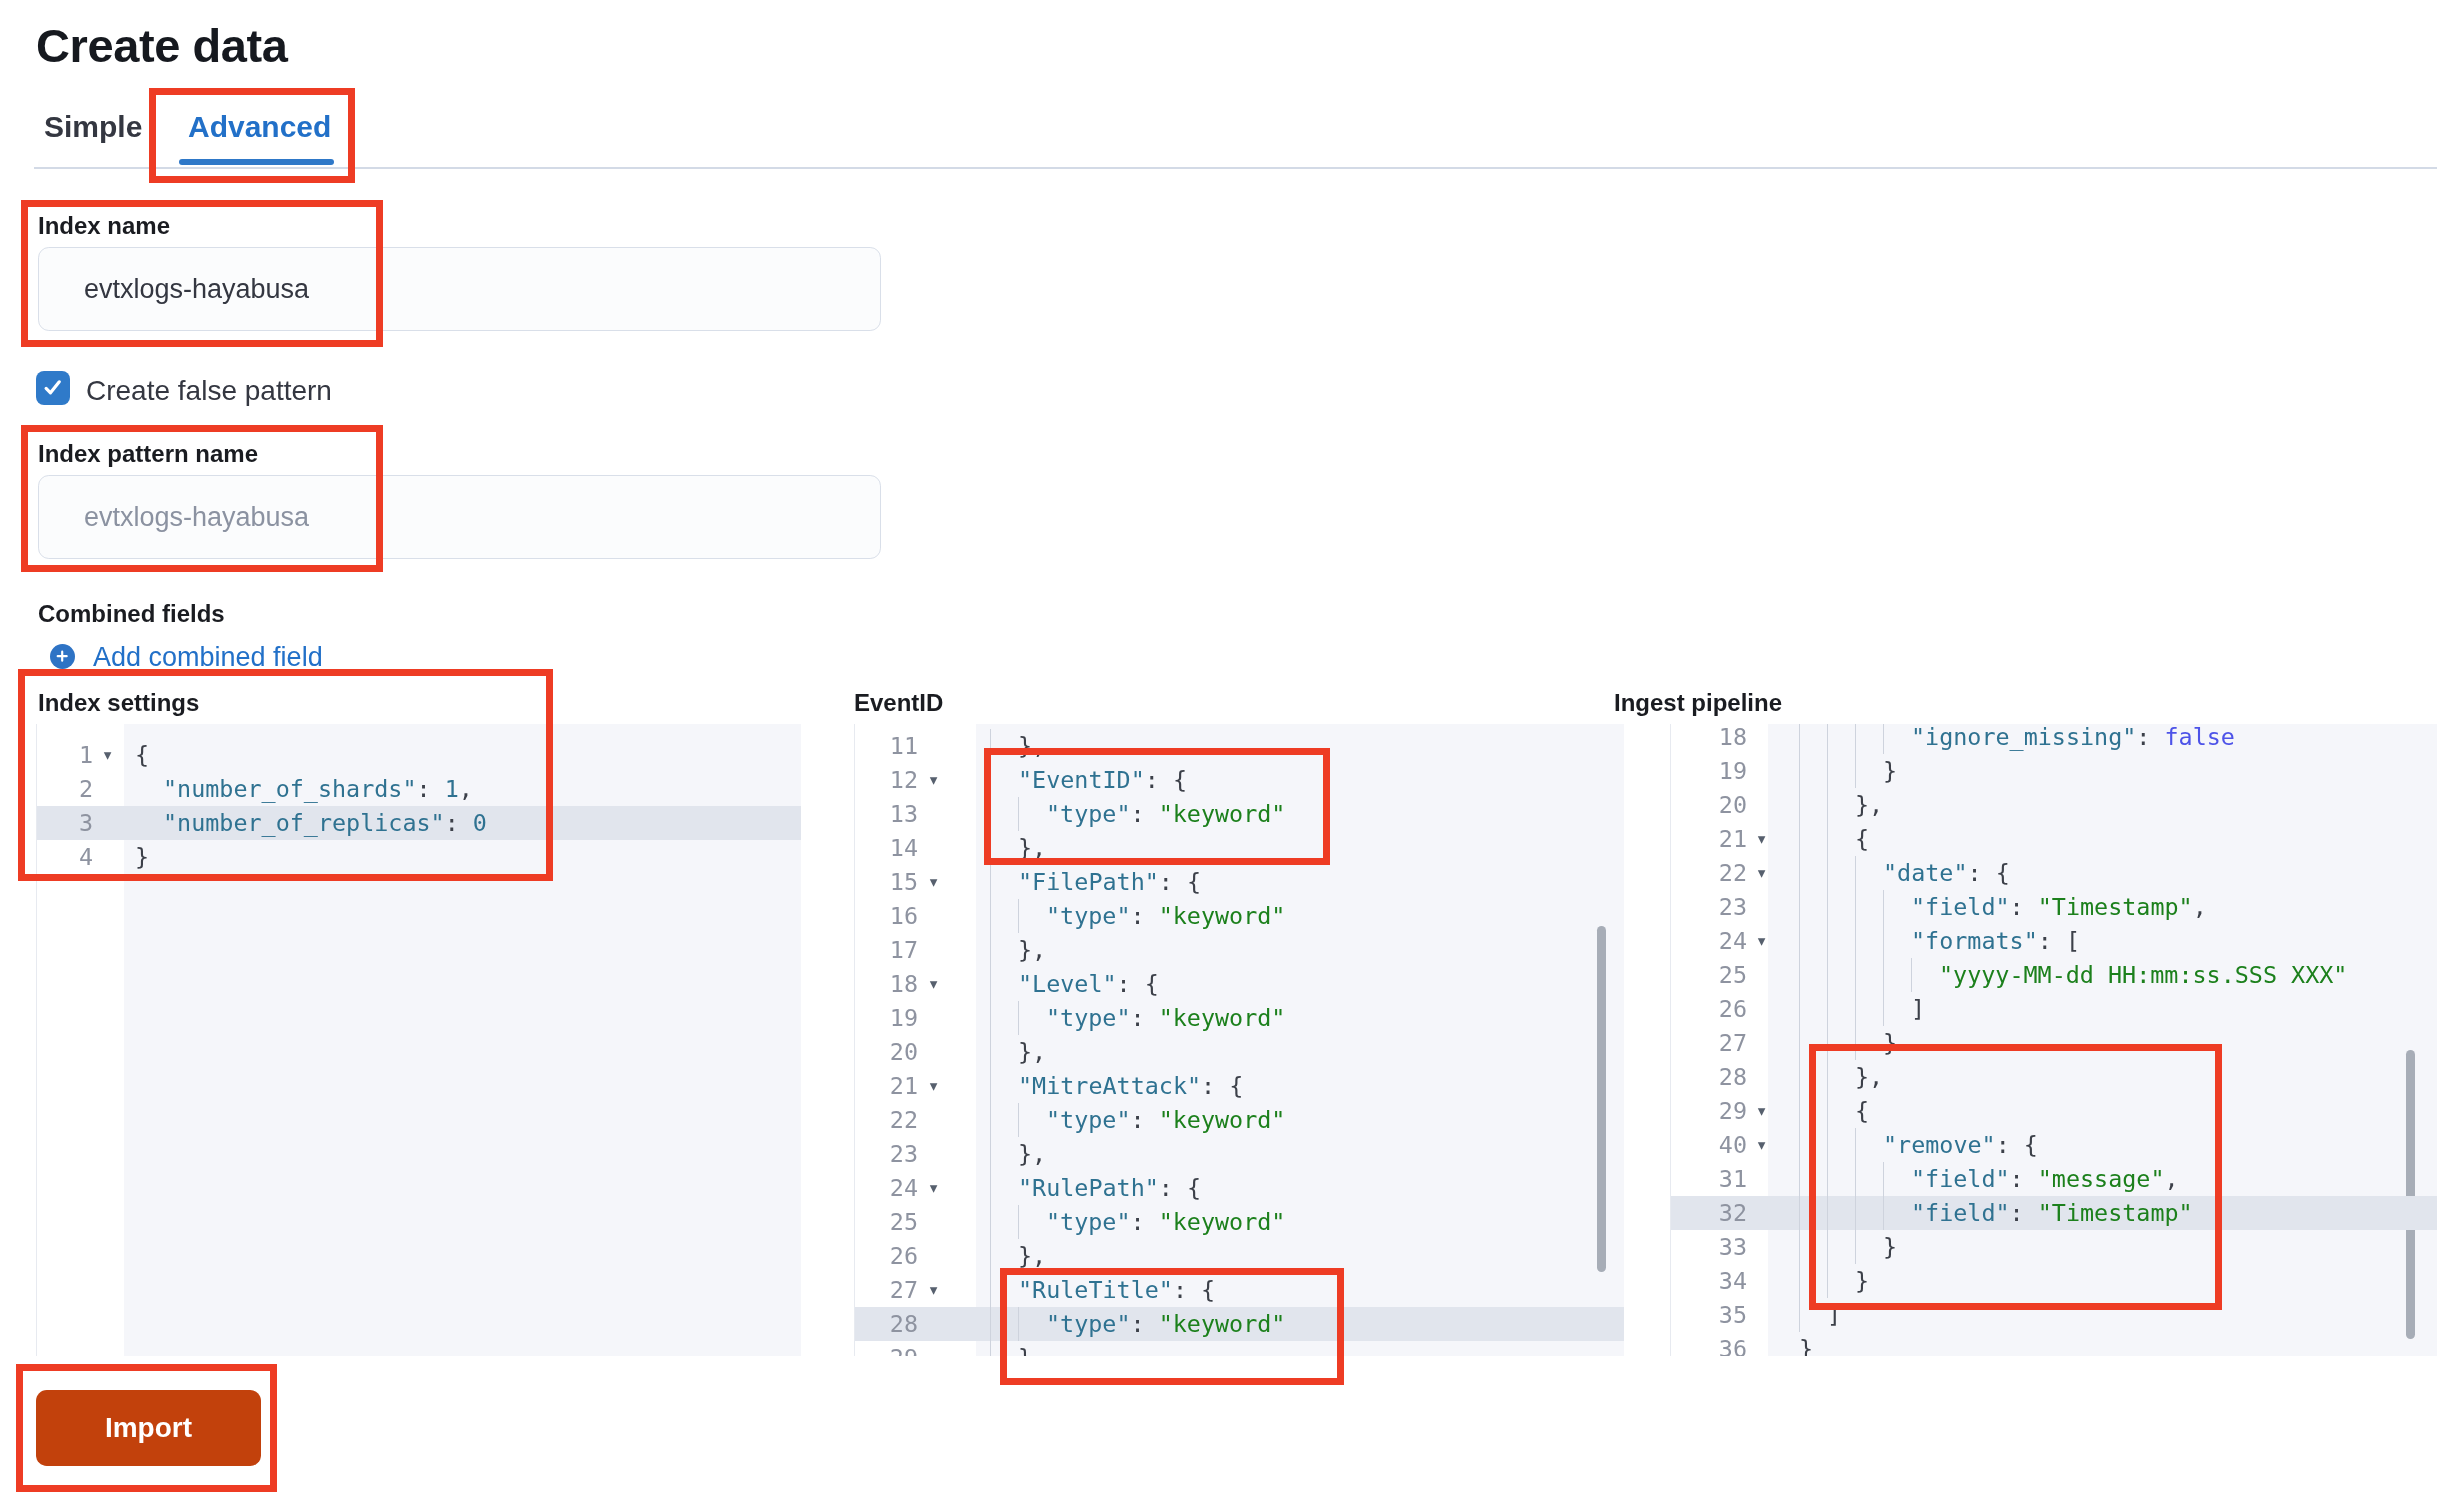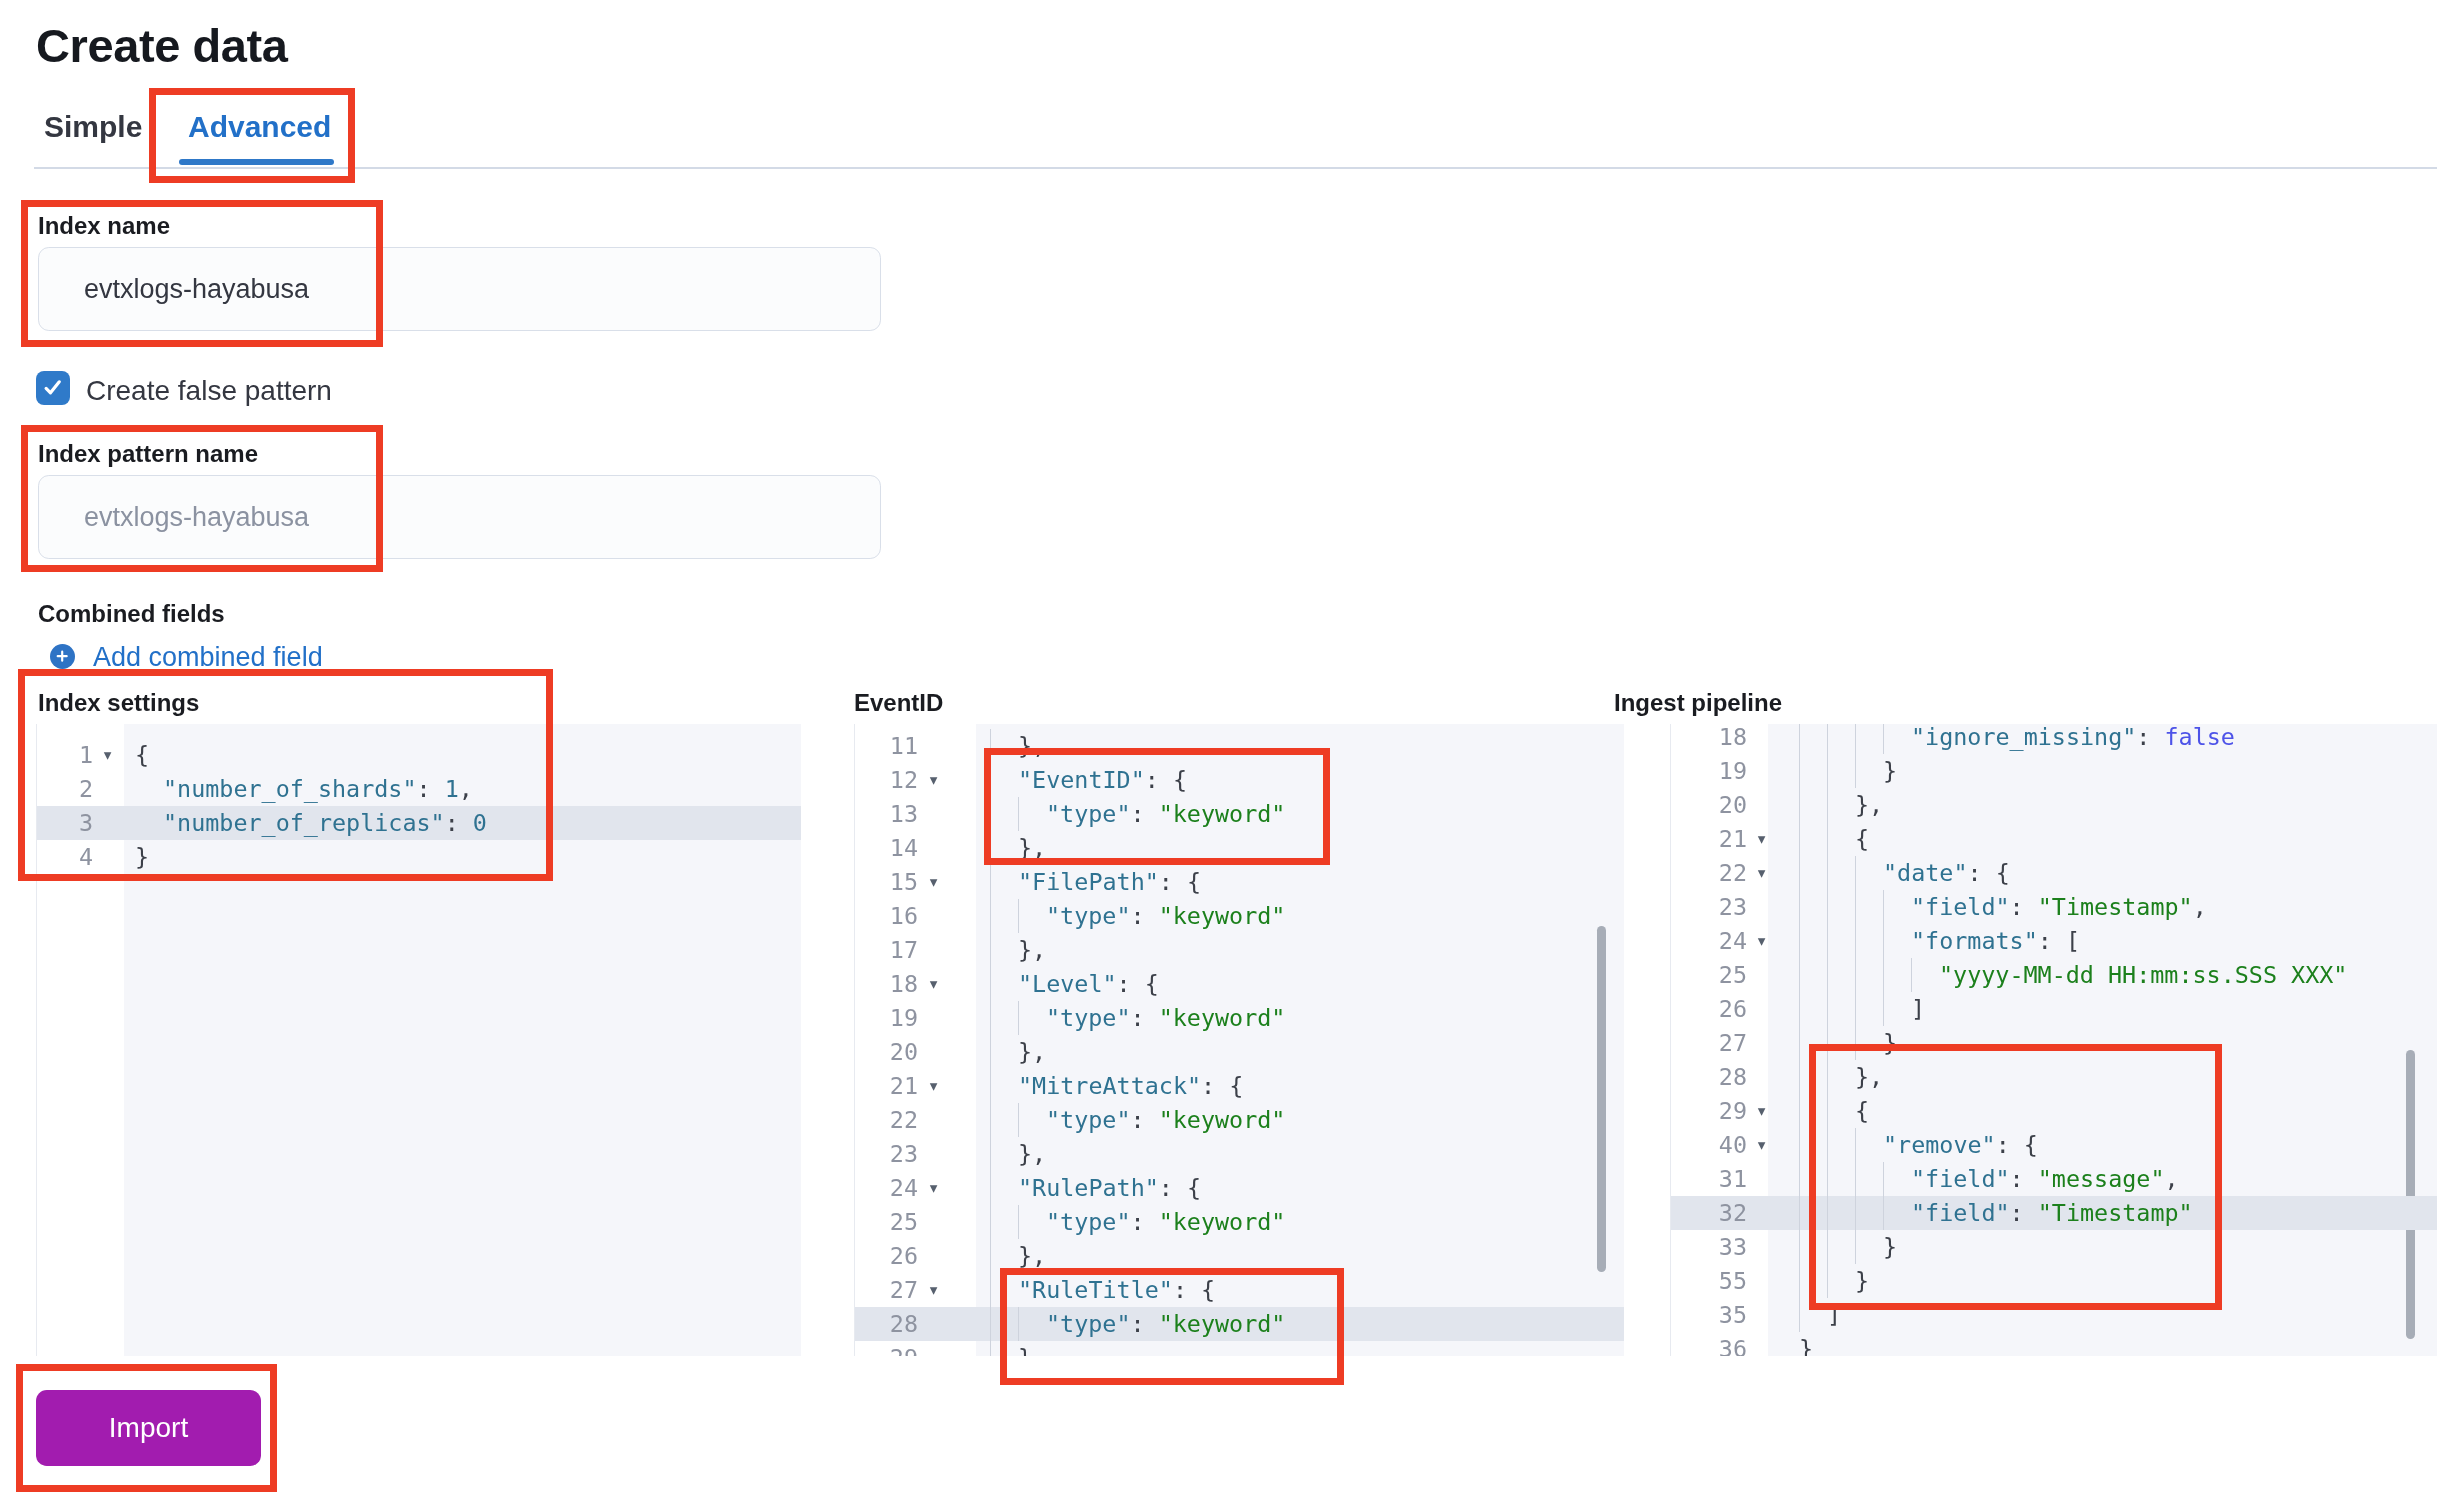--- a/index.html
+++ b/index.html
@@ -61,23 +61,23 @@
   .code{position:absolute;top:0;white-space:pre;font-family:"DejaVu Sans Mono",monospace;
         font-size:23.4px;line-height:34px;}
   .guide{position:absolute;top:0;height:100%;width:0;border-left:1.8px solid #ced3dd;}
   .tk-p{color:#3c4049;} .tk-k{color:#2f7291;} .tk-s{color:#1c801c;}
   .tk-n{color:#2f7291;} .tk-b{color:#4d53e8;}
   .sbar{position:absolute;width:9px;border-radius:5.4px;background:rgba(140,148,160,.75);}
   .sbar-mappings{left:742px;top:202px;height:346px;}
   .sbar-ingest{left:735px;top:326px;height:289px;}
 
   
-  .import-btn{left:36px;top:1390px;width:225px;height:76px;background:#a21caf;border:none;
+  .import-btn{left:36px;top:1390px;width:225px;height:76px;background:#c2410c;border:none;
               border-radius:10.8px;color:#fff;font-family:"Liberation Sans",sans-serif;
-              font-size:28px;font-weight:400;cursor:pointer;}
+              font-size:28px;font-weight:700;cursor:pointer;}
 
   
   .rbox{position:absolute;border:7.2px solid #ee3c24;box-sizing:border-box;pointer-events:none;z-index:20;}
   .rb1{left:149px;top:88px;width:206px;height:95px;}
   .rb2{left:20.7px;top:200px;width:362px;height:147px;}
   .rb3{left:20.7px;top:425px;width:362px;height:147px;}
   .rb4{left:18px;top:669px;width:535px;height:212px;}
   .rb5{left:984px;top:748px;width:346px;height:117px;}
   .rb6{left:1000px;top:1268px;width:344px;height:117px;}
   .rb7{left:1809px;top:1044px;width:413px;height:266px;}
@@ -374,21 +374,21 @@
         <span class="code" style="left: 240px;"><span class="tk-k">"field"</span><span class="tk-p">: </span><span class="tk-s">"Timestamp"</span></span>
       </div>
       <div class="crow">
         <span class="ln" style="width: 76px; text-align: right;">33</span>
         <span class="guide" style="left: 128px;"></span>
         <span class="guide" style="left: 156px;"></span>
         <span class="guide" style="left: 184px;"></span>
         <span class="code" style="left: 212px;"><span class="tk-p">}</span></span>
       </div>
       <div class="crow">
-        <span class="ln" style="width: 76px;">55</span>
+        <span class="ln" style="width: 76px;">34</span>
         <span class="guide" style="left: 128px;"></span>
         <span class="guide" style="left: 156px;"></span>
         <span class="code" style="left: 184px;"><span class="tk-p">}</span></span>
       </div>
       <div class="crow">
         <span class="ln" style="width: 76px;">35</span>
         <span class="guide" style="left: 128px;"></span>
         <span class="code" style="left: 156px;"><span class="tk-p">]</span></span>
       </div>
       <div class="crow">

